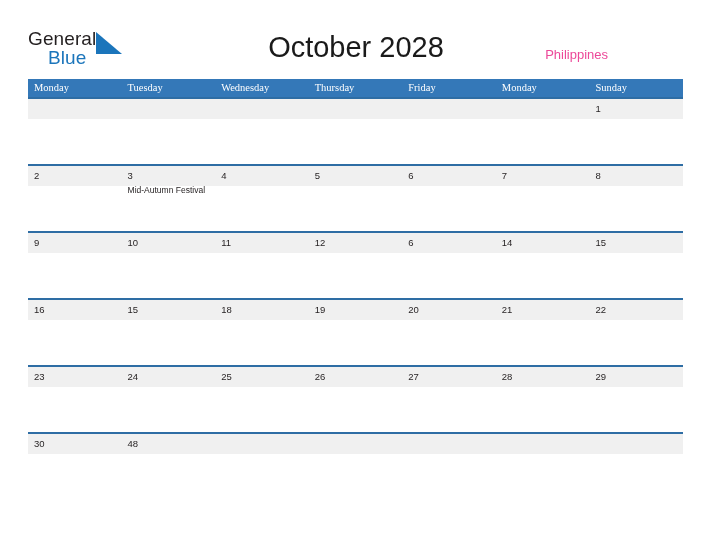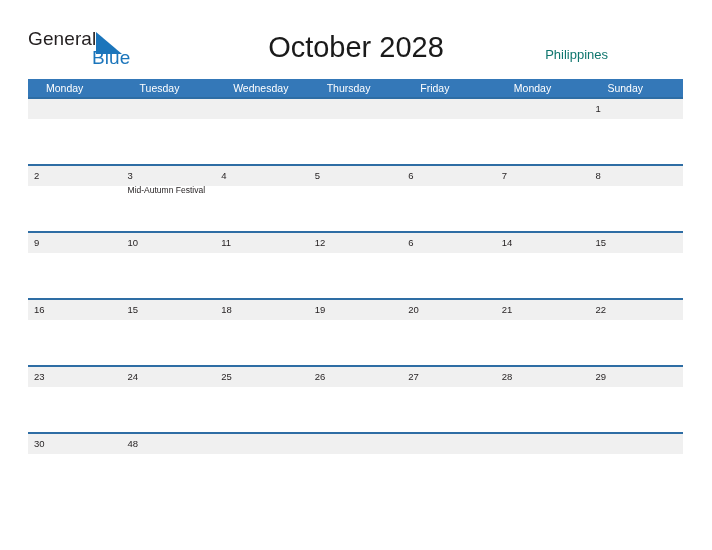--- a/index.html
+++ b/index.html
@@ -48,21 +48,20 @@
   }
   .logo-blue {
     position: absolute;
     left: 20px;
     top: 19px;
     font-size: 19px;
     line-height: 21px;
     color: #1b75bb;
     letter-spacing: 0.1px;
     font-family: "Liberation Sans", sans-serif;
-    margin-left: 44px;
   }
   .logo-sail {
     position: absolute;
     left: 66px;
     top: 2px;
     width: 30px;
     height: 34px;
   }
   .logo-sail svg {
     display: block;
@@ -80,21 +79,21 @@
     font-family: "Liberation Sans", sans-serif;
     font-weight: 400;
   }
 
   .country {
     position: absolute;
     right: 28px;
     top: 47px;
     font-size: 13px;
     line-height: 16px;
-    color: #0f766e;
+    color: #ec4899;
     text-align: right;
     font-family: "Liberation Sans", sans-serif;
   }
 
   
   .calendar {
     position: absolute;
     left: 28px;
     top: 79px;
     width: 655px;
@@ -104,23 +103,23 @@
     width: 655px;
     height: 18px;
     background: #3478b8;
   }
   .weekday-cell {
     width: 93.571px;
     height: 30px;
     color: #ffffff;
     font-size: 10.5px;
     line-height: 18px;
-    padding-left: 18px;
+    padding-left: 6px;
     box-sizing: border-box;
-    font-family: Liberation Sans, sans-serif;
+    font-family: Liberation Serif, serif;
     overflow: hidden;
     white-space: nowrap;
   }
 
   .week-row {
     position: relative;
     width: 655px;
     height: 67px;
     border-top: 2px solid #2e6da4;
     box-sizing: border-box;

